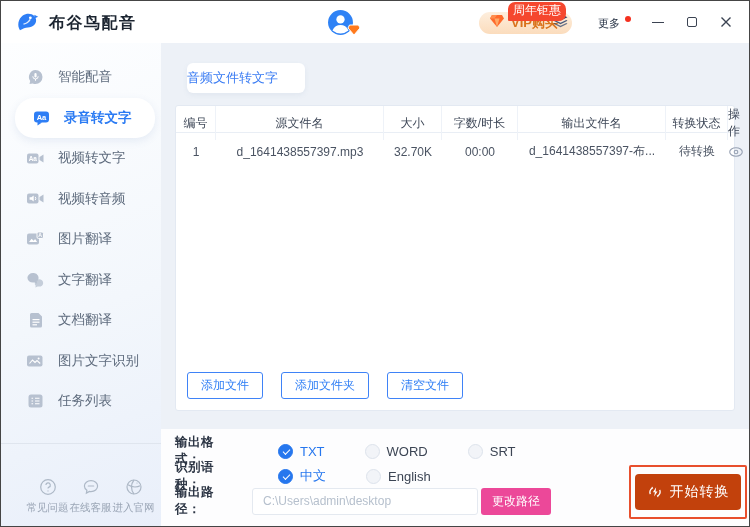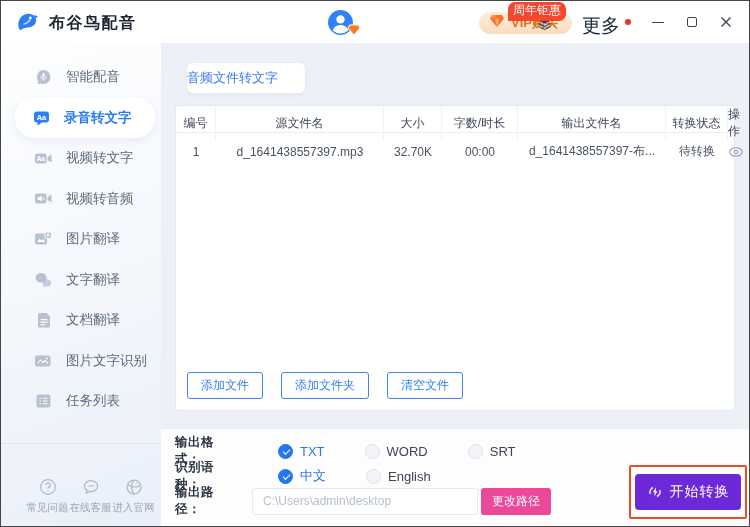--- a/index.html
+++ b/index.html
@@ -12,32 +12,32 @@
   .brand { position:absolute; left:13px; top:7px; display:flex; align-items:center; gap:9px; }
   .brand-title { font-size:16px; font-weight:bold; color:#1c2531; letter-spacing:1.5px; }
   .avatar-wrap { position:absolute; left:326px; top:8px; width:30px; height:30px; cursor:pointer; }
   .avatar-badge { position:absolute; right:-4px; bottom:-1px; }
   .vip-pill { position:absolute; left:478px; top:11px; height:22px; display:flex; align-items:center; gap:6px;
               padding:0 14px 0 10px; background:linear-gradient(180deg,#fdeedd,#fbdcbc); border-radius:12px; cursor:pointer; }
   .vip-pill-text { font-size:13px; font-weight:bold; color:#d9731c; }
   .vip-badge { position:absolute; left:507px; top:1px; background:#f5472e; color:#fff; font-size:12px;
                padding:0 5px 2px; border-radius:7px 7px 7px 1px; white-space:nowrap; z-index:6; }
   .more-wrap { position:absolute; right:118px; top:12px; display:flex; align-items:center; gap:5px; cursor:pointer; }
-  .more-text { font-size:19px; color:#1e2a3d;margin-left:24px; }
+  .more-text { font-size:11px; color:#1e2a3d;margin-left:24px; }
   .more-dot { width:6px; height:6px; border-radius:50%; background:#f4301f; margin-top:-8px; }
   .winctl { position:absolute; top:12px; width:18px; height:18px; display:flex; align-items:center; justify-content:center; cursor:pointer; }
   .ctl-min { right:82px; } .ctl-max { right:48px; } .ctl-close { right:14px; }
   .min-bar { width:12px; border-top:1.6px solid #3b4352; }
   .max-box { width:10px; height:10px; border:1.4px solid #3b4352; border-radius:2px; }
 
   
   .sidebar { position:absolute; top:42px; left:0; width:160px; bottom:0;
              background:linear-gradient(160deg,#fdfeff 0%,#f3f7fc 55%,#e9effa 100%); }
   .side-items { padding-top:14px; }
-  .side-item { height:40.5px; display:flex; align-items:center; gap:13px; padding-left:32px;
+  .side-item { height:40.5px; display:flex; align-items:center; gap:13px; padding-left:24px;
                font-size:13.5px; color:#5e6b7d; cursor:pointer; position:relative; }
   .side-item .sicon { width:20px; display:flex; justify-content:center; color:#b7c1d0; }
   .side-item.active { background:#fff; margin:0 6px 0 14px; padding-left:16px; border-radius:19px;
                       box-shadow:0 3px 8px rgba(90,125,180,.12); color:#2b7bf3; font-weight:bold; }
   .side-item.active .sicon { color:#2e7ef5; }
   .side-divider { position:absolute; left:0; right:0; bottom:82px; border-top:1px solid #dfe5ee; }
   .side-footer { position:absolute; left:0; right:6px; bottom:11px; display:flex; justify-content:space-around;margin-left:25px; }
   .foot-item { display:flex; flex-direction:column; align-items:center; gap:5px; font-size:10.5px; color:#9ba6b6; cursor:pointer; }
 
   
@@ -75,21 +75,21 @@
       border-left:1.6px solid #fff; border-bottom:1.6px solid #fff; transform:rotate(-45deg); }
   .radio-label { font-size:13px; color:#3c4554; }
   .radio.checked .radio-label { color:#2677ee; }
   .path-input { width:226px; height:27px; margin-left:14px; border:1px solid #e4e9f0; border-radius:3px;
                 padding:0 10px; font-size:12px; color:#b6c0cd; font-family:inherit; background:#fff; }
   .path-btn { height:27px; padding:4px 11px; margin-left:3px; background:#ec4899; border:none; border-radius:3px;
               color:#fff; font-size:12px; font-family:inherit; cursor:pointer; }
 
   .start-zone { position:absolute; right:2px; bottom:7px; width:118px; height:54px;
                 border:2px solid #e84f2d; border-radius:2px; display:flex; align-items:center; justify-content:center; }
-  .start-btn { width:106px; height:36px; background:#6d28d9; border:none; border-radius:4px; color:#fff;
+  .start-btn { width:106px; height:36px; background:#c2410c; border:none; border-radius:4px; color:#fff;
                font-size:14px; font-family:inherit; display:flex; align-items:center; justify-content:center;
                gap:7px; cursor:pointer; letter-spacing:1px; }
 </style>
 </head>
 <body>
 
 <div class="window">
 
   <div class="topbar">
     <div class="brand">

